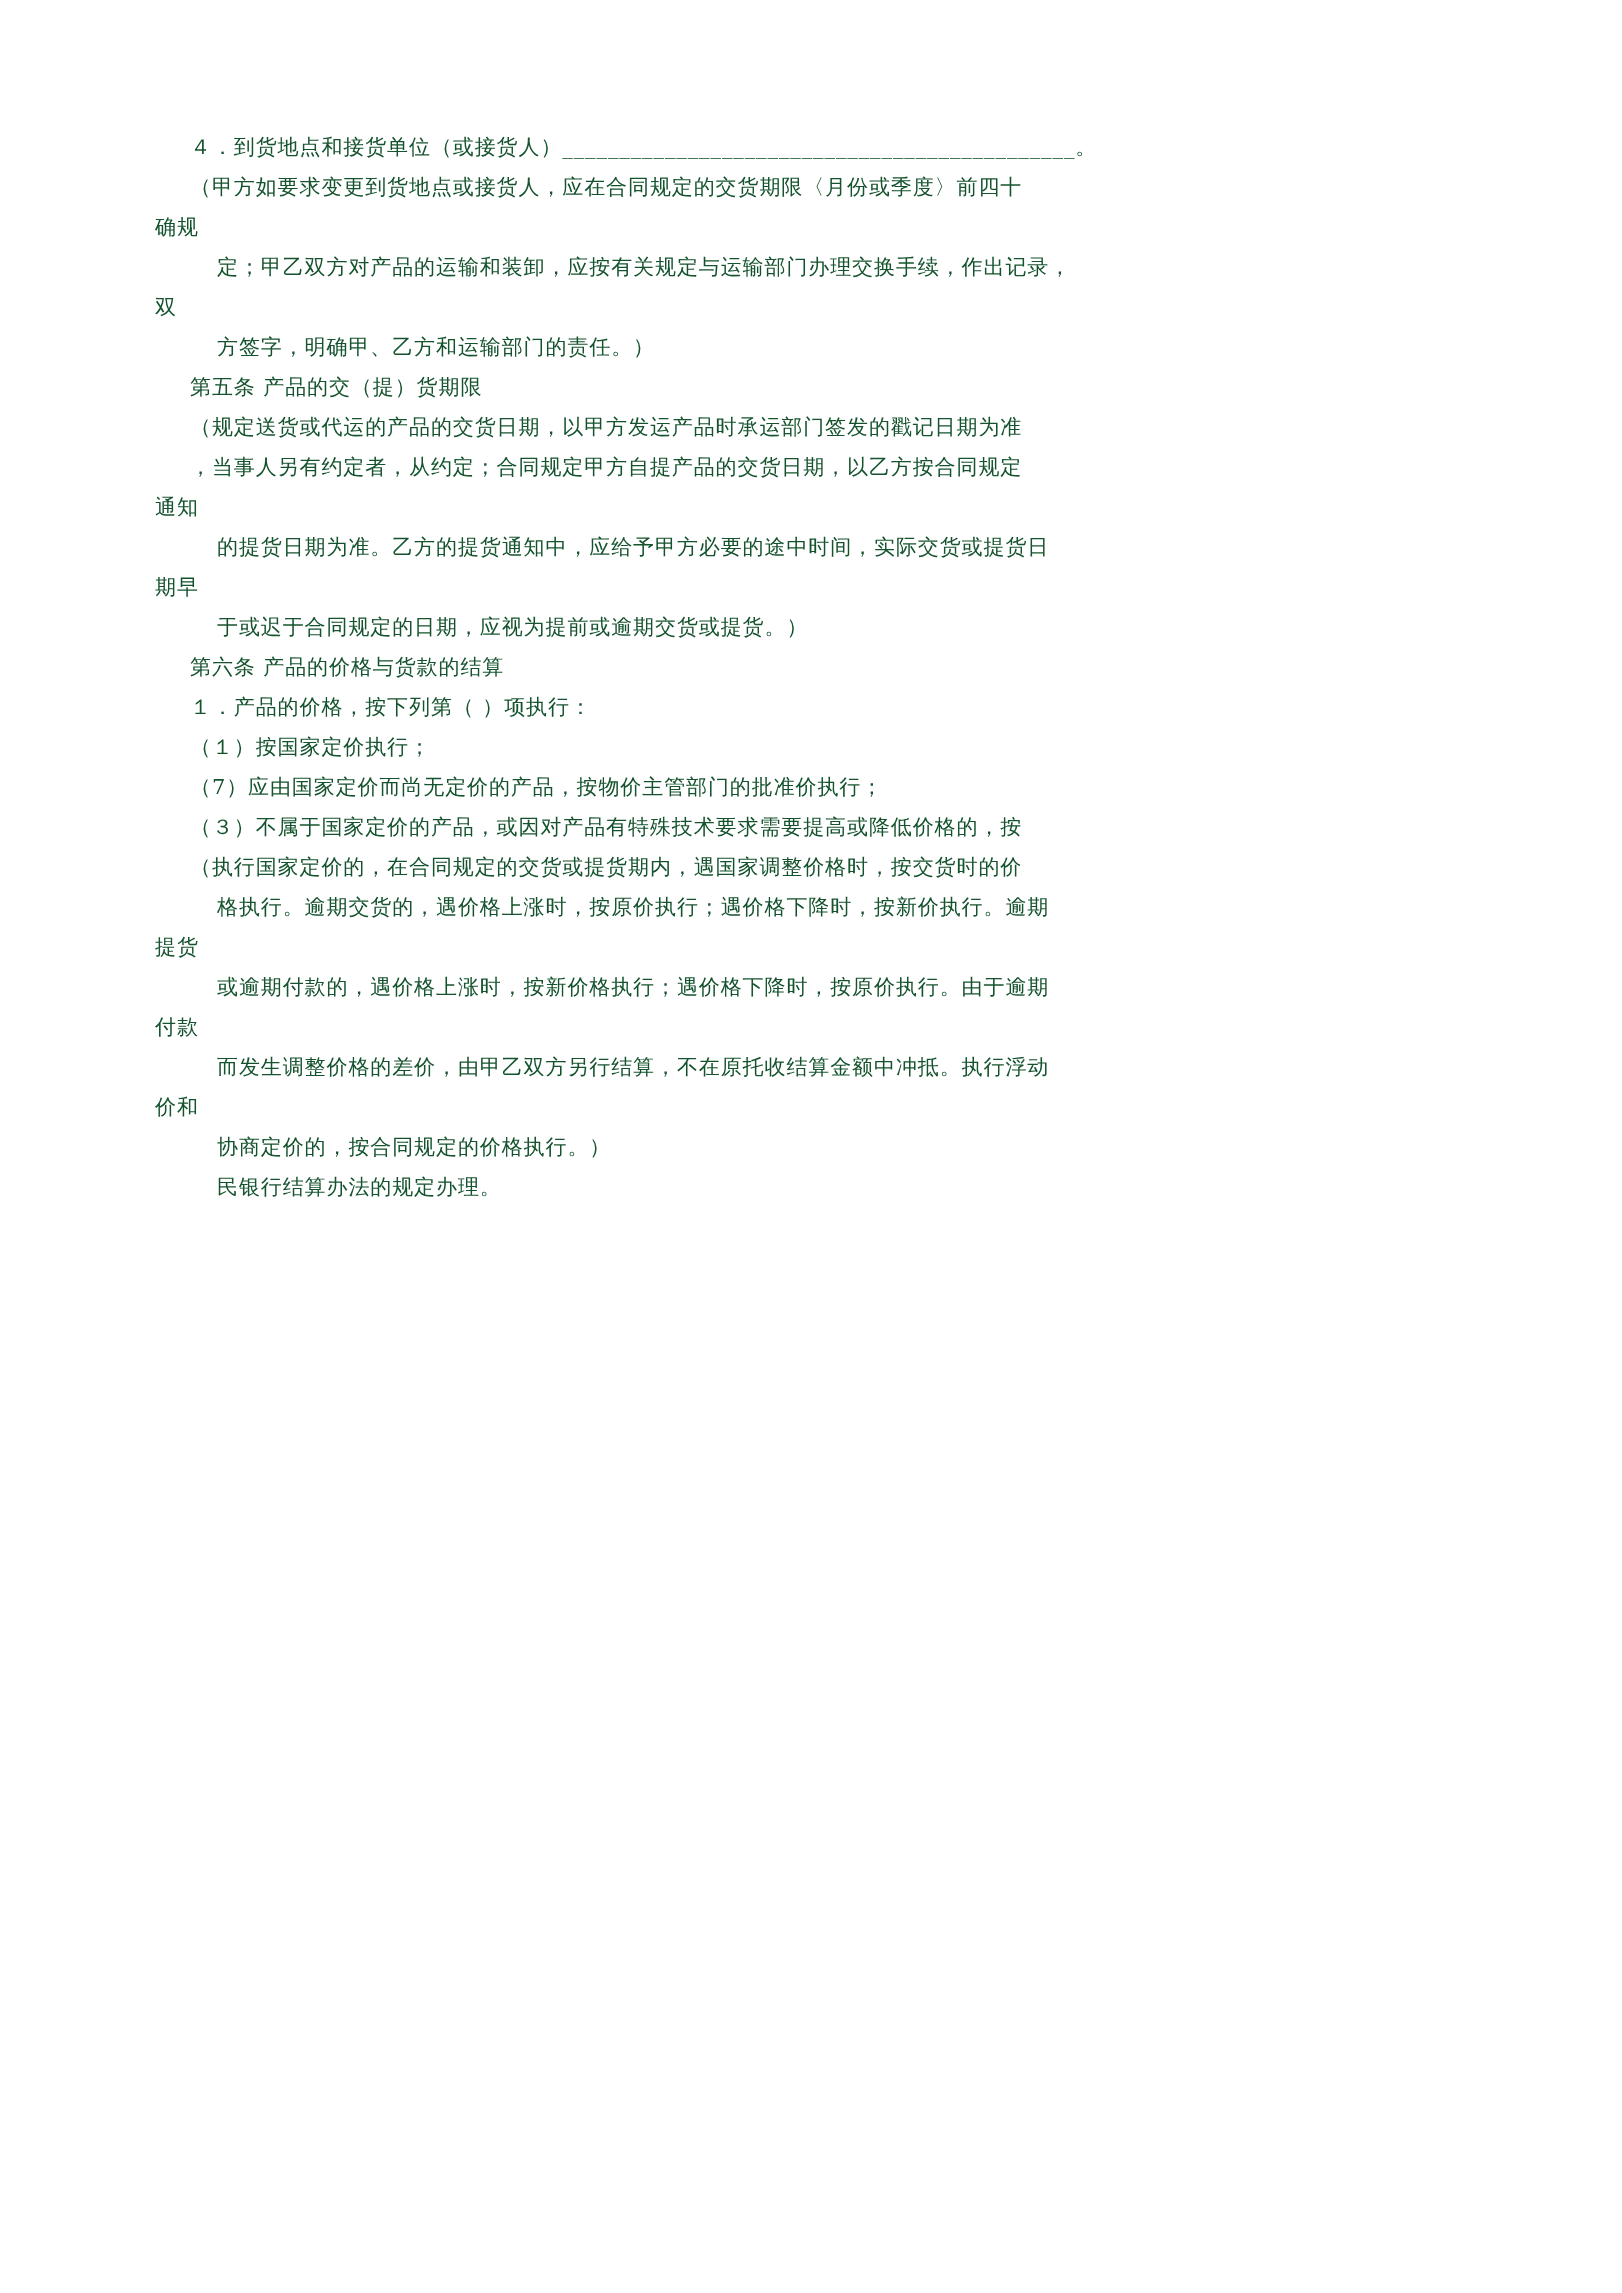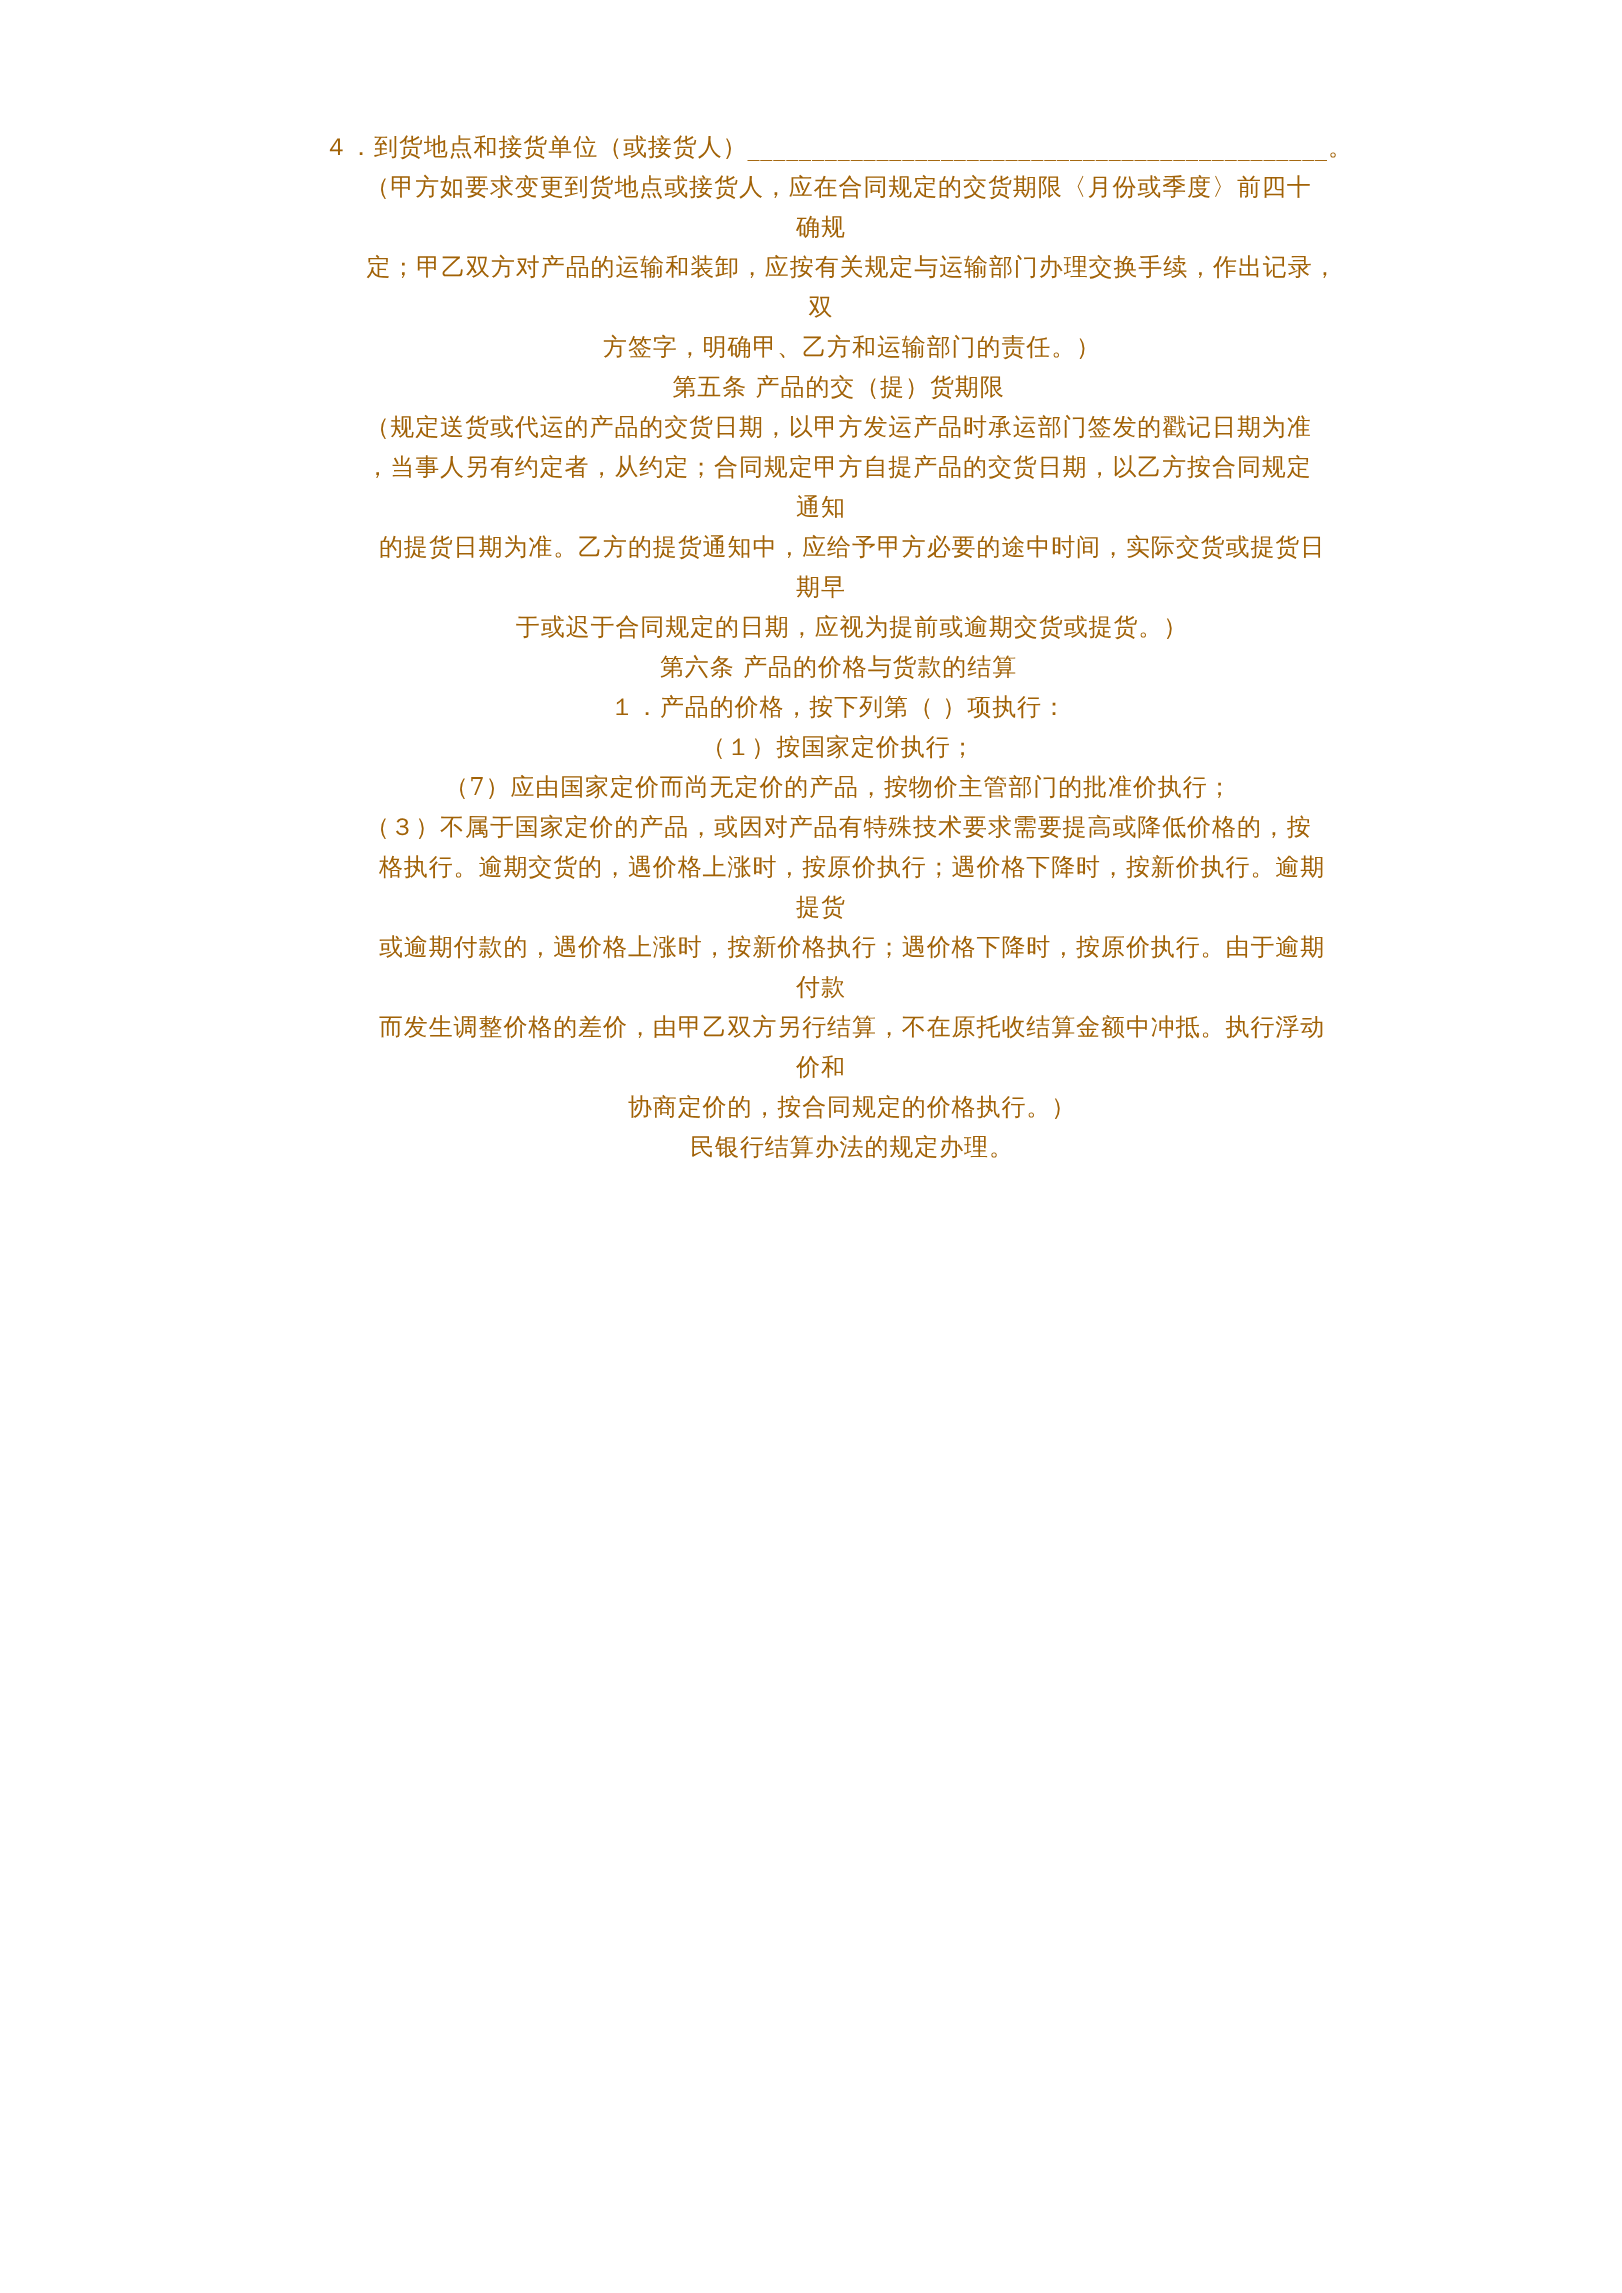--- a/index.html
+++ b/index.html
@@ -16,27 +16,26 @@
     font-family: "DejaVu Serif", "Liberation Serif", serif;
   }
   .doc {
     position: absolute;
     top: 127px;
     left: 155px;
     right: 136px;
     color: #000000;
   }
   .line {
-    font-size: 24px;
+    font-size: 21px;
     line-height: 40px;
     height: 40px;
     white-space: nowrap;
     letter-spacing: 0.9px;
-    color: #a16207;
-    text-align: center;
+    color: #14532d;
   }
   .indent-0 { padding-left: 0; }
   .indent-1 { padding-left: 35px; }
   .indent-2 { padding-left: 62px; }
 </style>
 </head>
 <body>
 
 <div class="page">
   <div class="doc">
@@ -51,20 +50,21 @@
       <div class="line indent-1">，当事人另有约定者，从约定；合同规定甲方自提产品的交货日期，以乙方按合同规定</div>
       <div class="line indent-0">通知</div>
       <div class="line indent-2">的提货日期为准。乙方的提货通知中，应给予甲方必要的途中时间，实际交货或提货日</div>
       <div class="line indent-0">期早</div>
       <div class="line indent-2">于或迟于合同规定的日期，应视为提前或逾期交货或提货。）</div>
       <div class="line indent-1">第六条 产品的价格与货款的结算</div>
       <div class="line indent-1">１．产品的价格，按下列第（  ）项执行：</div>
       <div class="line indent-1">（１）按国家定价执行；</div>
       <div class="line indent-1">（7）应由国家定价而尚无定价的产品，按物价主管部门的批准价执行；</div>
       <div class="line indent-1">（３）不属于国家定价的产品，或因对产品有特殊技术要求需要提高或降低价格的，按</div>
+      <div class="line indent-1">（执行国家定价的，在合同规定的交货或提货期内，遇国家调整价格时，按交货时的价</div>
       <div class="line indent-2">格执行。逾期交货的，遇价格上涨时，按原价执行；遇价格下降时，按新价执行。逾期</div>
       <div class="line indent-0">提货</div>
       <div class="line indent-2">或逾期付款的，遇价格上涨时，按新价格执行；遇价格下降时，按原价执行。由于逾期</div>
       <div class="line indent-0">付款</div>
       <div class="line indent-2">而发生调整价格的差价，由甲乙双方另行结算，不在原托收结算金额中冲抵。执行浮动</div>
       <div class="line indent-0">价和</div>
       <div class="line indent-2">协商定价的，按合同规定的价格执行。）</div>
       <div class="line indent-2">民银行结算办法的规定办理。</div>
     </div>
 </div>

